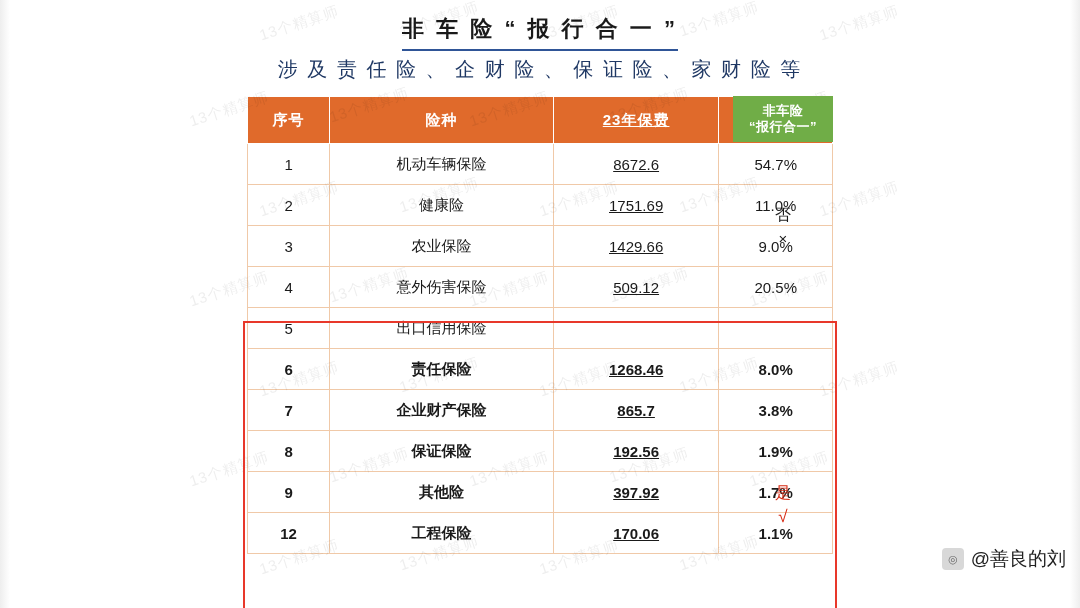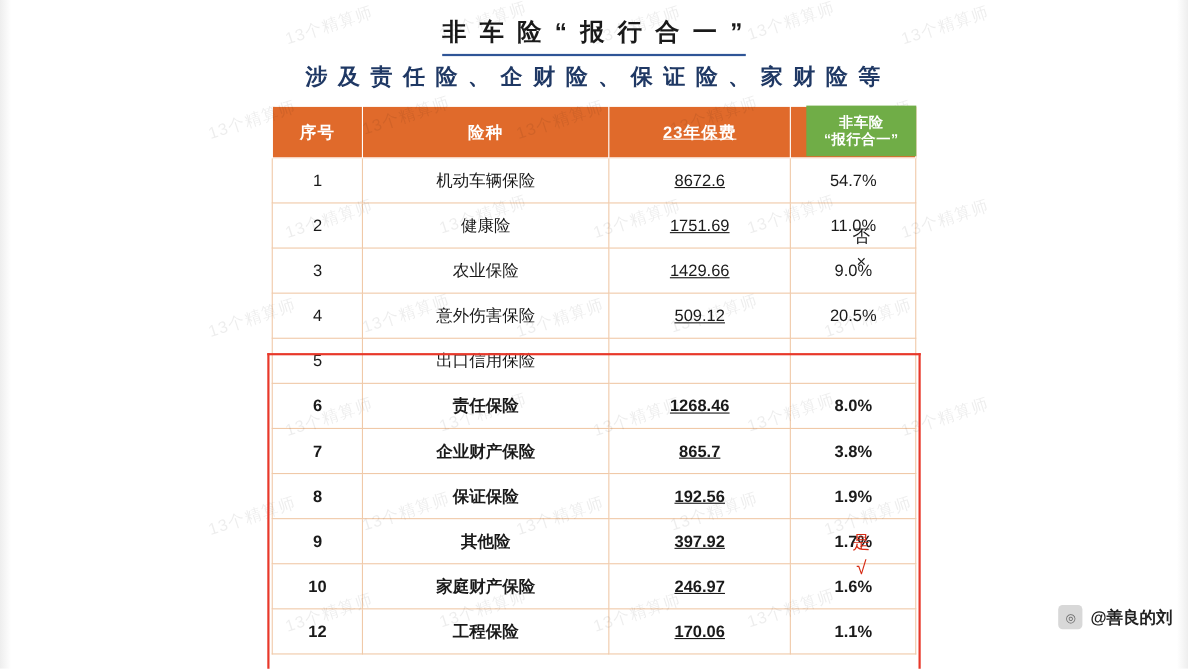--- a/index.html
+++ b/index.html
@@ -51,21 +51,21 @@
     padding-bottom: 5px;
     border-bottom: 2px solid #2f5597;
   }
   .sub-title {
     position: absolute;
     top: 56px;
     left: 0;
     right: 0;
     text-align: center;
     font-size: 20px;
-    font-weight: bold;
+    font-weight: normal;
     color: #1f3864;
     letter-spacing: 2px;
     z-index: 3;
   }
 
   
   .table-area {
     position: absolute;
     top: 96px;
     left: 247px;
@@ -183,23 +183,23 @@
     height: 22px;
     border-radius: 4px;
     background: #d8d8d8;
     color: #666;
     font-size: 11px;
     display: flex;
     align-items: center;
     justify-content: center;
   }
   .account .handle {
-    font-size: 15px;
+    font-size: 19px;
     color: #222;
-    font-weight: bold;
+    font-weight: normal;
   }
 
   
   .page-edge-left, .page-edge-right {
     position: absolute;
     top: 0;
     bottom: 0;
     width: 10px;
     background: linear-gradient(to right, #eeeeee, #ffffff);
     z-index: 1;
@@ -275,26 +275,20 @@
           <td class="col-idx">8</td>
           <td class="col-type">保证保险</td>
           <td class="col-prem">192.56</td>
           <td class="col-pct">1.9%</td>
         </tr>
         <tr class="highlight">
           <td class="col-idx">9</td>
           <td class="col-type">其他险</td>
           <td class="col-prem">397.92</td>
           <td class="col-pct">1.7%</td>
-        </tr>
-        <tr class="highlight">
-          <td class="col-idx">10</td>
-          <td class="col-type">家庭财产保险</td>
-          <td class="col-prem">246.97</td>
-          <td class="col-pct">1.6%</td>
         </tr>
         <tr class="highlight">
           <td class="col-idx">12</td>
           <td class="col-type">工程保险</td>
           <td class="col-prem">170.06</td>
           <td class="col-pct">1.1%</td>
         </tr>
       </tbody>
   </table>
 </div>

